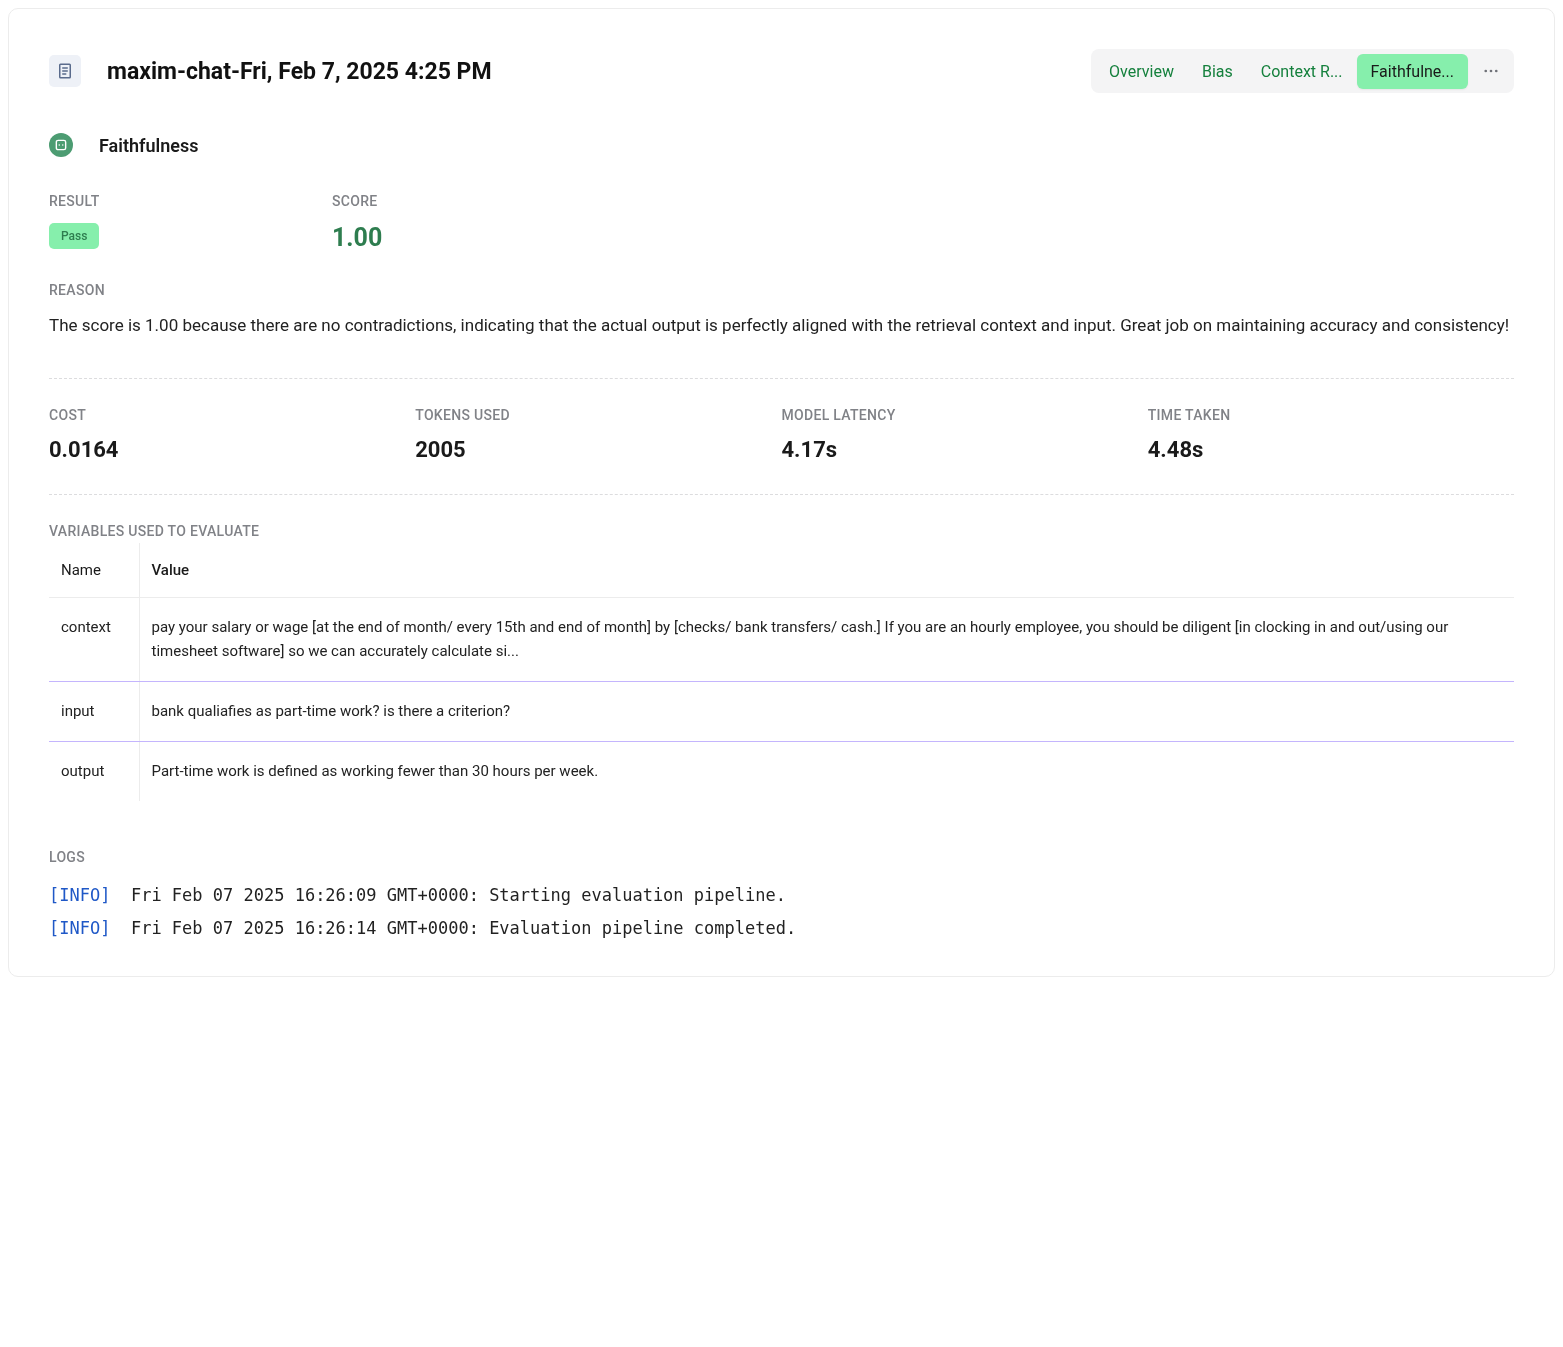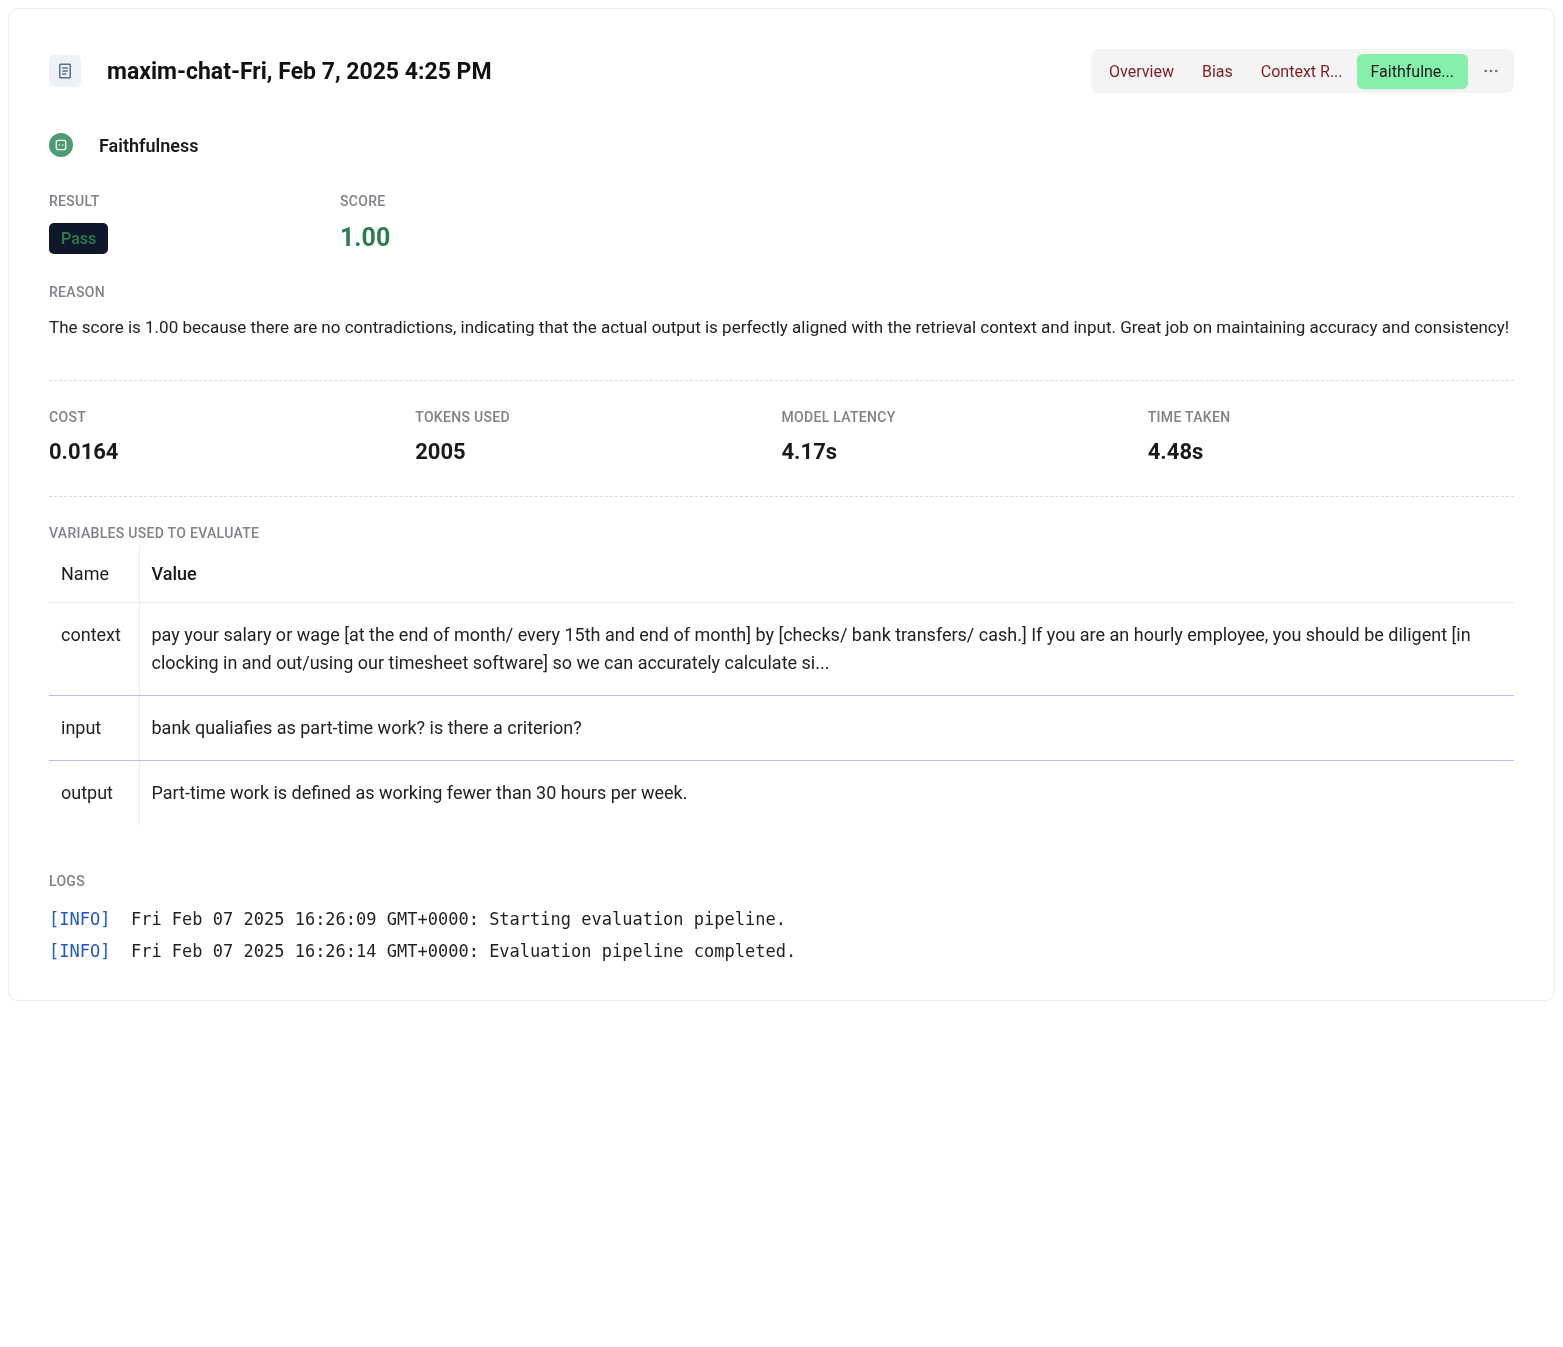--- a/index.html
+++ b/index.html
@@ -45,21 +45,21 @@
     .tabs-wrap {
       display: flex;
       align-items: center;
       background: #f4f4f5;
       border-radius: 8px;
       padding: 4px;
       gap: 0;
     }
     .tab {
       font-size: 16px;
-      color: #7f1d1d;
+      color: #15803d;
       padding: 8px 14px;
       border-radius: 6px;
       cursor: pointer;
       white-space: nowrap;
     }
     .tab.active {
       background: #86efac;
       color: #1a1a1a;
       box-shadow: 0 1px 2px rgba(0,0,0,0.06);
     }
@@ -97,31 +97,31 @@
     }
     .label-sm {
       font-size: 14px;
       font-weight: 500;
       color: #808287;
       letter-spacing: 0.3px;
       margin-bottom: 14px;
     }
     .kv-row {
       display: flex;
-      gap: 16px;
+      gap: 8px;
       margin-bottom: 30px;
     }
     .kv-col {
       flex: 0 0 275px;
     }
     .pass-pill {
       display: inline-block;
-      background: #0f172a;
+      background: #86efac;
       color: #2e7d4f;
-      font-size: 16px;
+      font-size: 12px;
       font-weight: 500;
       padding: 6px 12px;
       border-radius: 5px;
     }
     .score-val {
       font-size: 25px;
       font-weight: 700;
       color: #2e7d4f;
     }
     .reason-label { margin-bottom: 14px; }
@@ -155,21 +155,21 @@
     }
     .vars-label { margin-bottom: 4px; margin-top: 10px; }
     .vars-table {
       width: 100%;
       border-collapse: collapse;
       margin-bottom: 48px;
     }
     .vars-table th, .vars-table td {
       text-align: left;
       padding: 18px 12px;
-      font-size: 18px;
+      font-size: 15px;
       vertical-align: top;
     }
     .vars-table th {
       font-weight: 500;
       color: #1a1a1a;
       border-bottom: 1px solid #ececec;
     }
     .vars-table td {
       border-bottom: 1px solid #c4b5fd;
       color: #222;

